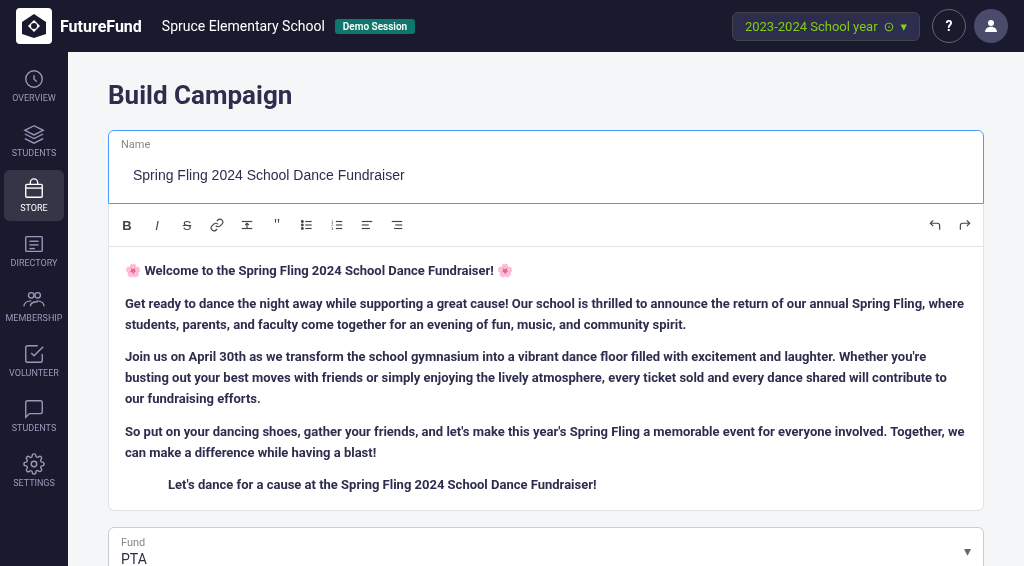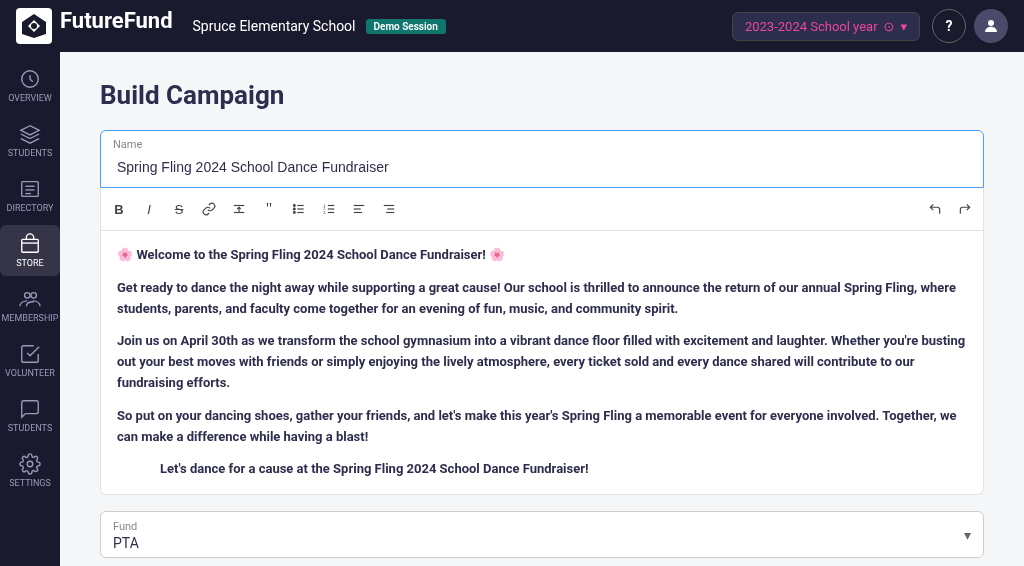--- a/index.html
+++ b/index.html
@@ -4,50 +4,50 @@
   <style>
     * { box-sizing: border-box; margin: 0; padding: 0; }
     body { font-family: -apple-system, BlinkMacSystemFont, 'Segoe UI', Roboto, sans-serif; background: #f5f6f8; display: flex; flex-direction: column; height: 566px; overflow: hidden; }
 
     
     .topnav {
       display: flex; align-items: center; height: 52px;
       background: #1a1a2e; padding: 0 16px; flex-shrink: 0;
     }
     .topnav-logo {
-      display: flex; align-items: flex-start; gap: 8px; color: white; font-weight: 700; font-size: 22px;
+      display: flex; align-items: center; gap: 8px; color: white; font-weight: 700; font-size: 16px;
     }
     .logo-icon {
       width: 36px; height: 36px; background: white; border-radius: 4px;
       display: flex; align-items: center; justify-content: center;
     }
     .logo-icon svg { width: 28px; height: 28px; }
     .topnav-school { color: white; font-size: 14px; margin-left: 20px; }
     .demo-badge {
       background: #0f766e; color: white; font-size: 10px; padding: 2px 8px;
       border-radius: 3px; margin-left: 10px; font-weight: 600;
     }
     .topnav-spacer { flex: 1; }
     .school-year-selector {
       display: flex; align-items: center; gap: 6px;
       background: #2d2d4e; border: 1px solid #444; border-radius: 6px;
-      color: #ec4899; font-size: 13px; padding: 6px 12px; cursor: pointer;
+      color: #84cc16; font-size: 13px; padding: 6px 12px; cursor: pointer;
     }
     .topnav-icons { display: flex; gap: 8px; margin-left: 12px; }
     .topnav-icon-btn {
       width: 34px; height: 34px; border-radius: 50%; display: flex; align-items: center; justify-content: center;
       color: white; cursor: pointer; background: transparent;
     }
 
     
     .layout { display: flex; flex: 1; overflow: hidden; }
 
     
     .sidebar {
-      width: 60px; background: #1a1a2e; display: flex; flex-direction: column;
+      width: 68px; background: #1a1a2e; display: flex; flex-direction: column;
       align-items: center; padding: 8px 0; gap: 4px; flex-shrink: 0; overflow-y: auto;
     }
     .sidebar-item {
       display: flex; flex-direction: column; align-items: center; gap: 3px;
       width: 60px; padding: 8px 4px; border-radius: 6px; cursor: pointer; color: #9999bb;
       font-size: 9px; text-align: center;
     }
     .sidebar-item.active { background: rgba(255,255,255,0.12); color: white; }
     .sidebar-item svg { width: 22px; height: 22px; }
 
@@ -87,21 +87,21 @@
       border: 1px solid #ccc; border-radius: 6px; padding: 8px 12px 6px 12px;
       position: relative; background: white;
     }
     .select-label-sm { font-size: 11px; color: #888; margin-bottom: 2px; }
     .select-value { font-size: 14px; color: #2d2d4e; }
     .select-chevron {
       position: absolute; right: 12px; top: 50%; transform: translateY(-50%);
       color: #666; font-size: 14px;
     }
     .name-field-wrapper {
-      border: 1px solid #4a9eff; border-radius: 6px 6px 0 0; padding: 4px;
+      border: 1px solid #4a9eff; border-radius: 6px 6px 0 0; padding: 12px;
       position: relative; background: white;
     }
     .name-inner-label {
       position: absolute; top: 7px; left: 12px; font-size: 11px; color: #888;
     }
     .name-field-input {
       width: 100%; border: none; outline: none; padding: 24px 12px 8px 12px;
       font-size: 14px; color: #2d2d4e; border-radius: 6px 6px 0 0; background: transparent;
     }
   </style>
@@ -151,37 +151,37 @@
     </div>
 
     <div class="sidebar-item">
       <svg viewBox="0 0 24 24" fill="none" stroke="currentColor" stroke-width="1.5">
           <path d="M12 3L2 8l10 5 10-5-10-5z"></path>
           <path d="M2 17l10 5 10-5M2 12l10 5 10-5"></path>
         </svg>
       <span>STUDENTS</span>
     </div>
 
+    <div class="sidebar-item active">
+      <svg viewBox="0 0 24 24" fill="none" stroke="currentColor" stroke-width="1.5">
+          <rect x="3" y="7" width="18" height="14" rx="1"></rect>
+          <path d="M8 7V5a4 4 0 018 0v2"></path>
+          <path d="M3 11h18"></path>
+        </svg>
+      <span>STORE</span>
+    </div>
+
     <div class="sidebar-item">
       <svg viewBox="0 0 24 24" fill="none" stroke="currentColor" stroke-width="1.5">
           <rect x="3" y="4" width="18" height="16" rx="1"></rect>
           <line x1="7" y1="9" x2="17" y2="9"></line>
           <line x1="7" y1="13" x2="17" y2="13"></line>
           <line x1="7" y1="17" x2="13" y2="17"></line>
         </svg>
       <span>DIRECTORY</span>
-    </div>
-
-    <div class="sidebar-item active">
-      <svg viewBox="0 0 24 24" fill="none" stroke="currentColor" stroke-width="1.5">
-          <rect x="3" y="7" width="18" height="14" rx="1"></rect>
-          <path d="M8 7V5a4 4 0 018 0v2"></path>
-          <path d="M3 11h18"></path>
-        </svg>
-      <span>STORE</span>
     </div>
 
     <div class="sidebar-item">
       <svg viewBox="0 0 24 24" fill="none" stroke="currentColor" stroke-width="1.5">
           <circle cx="9" cy="8" r="3"></circle>
           <circle cx="16" cy="8" r="3"></circle>
           <path d="M1 20c0-3.3 3-6 8-6"></path>
           <path d="M23 20c0-3.3-3-6-8-6"></path>
           <path d="M8 20c0-3.3 3.5-5 8-5"></path>
         </svg>

